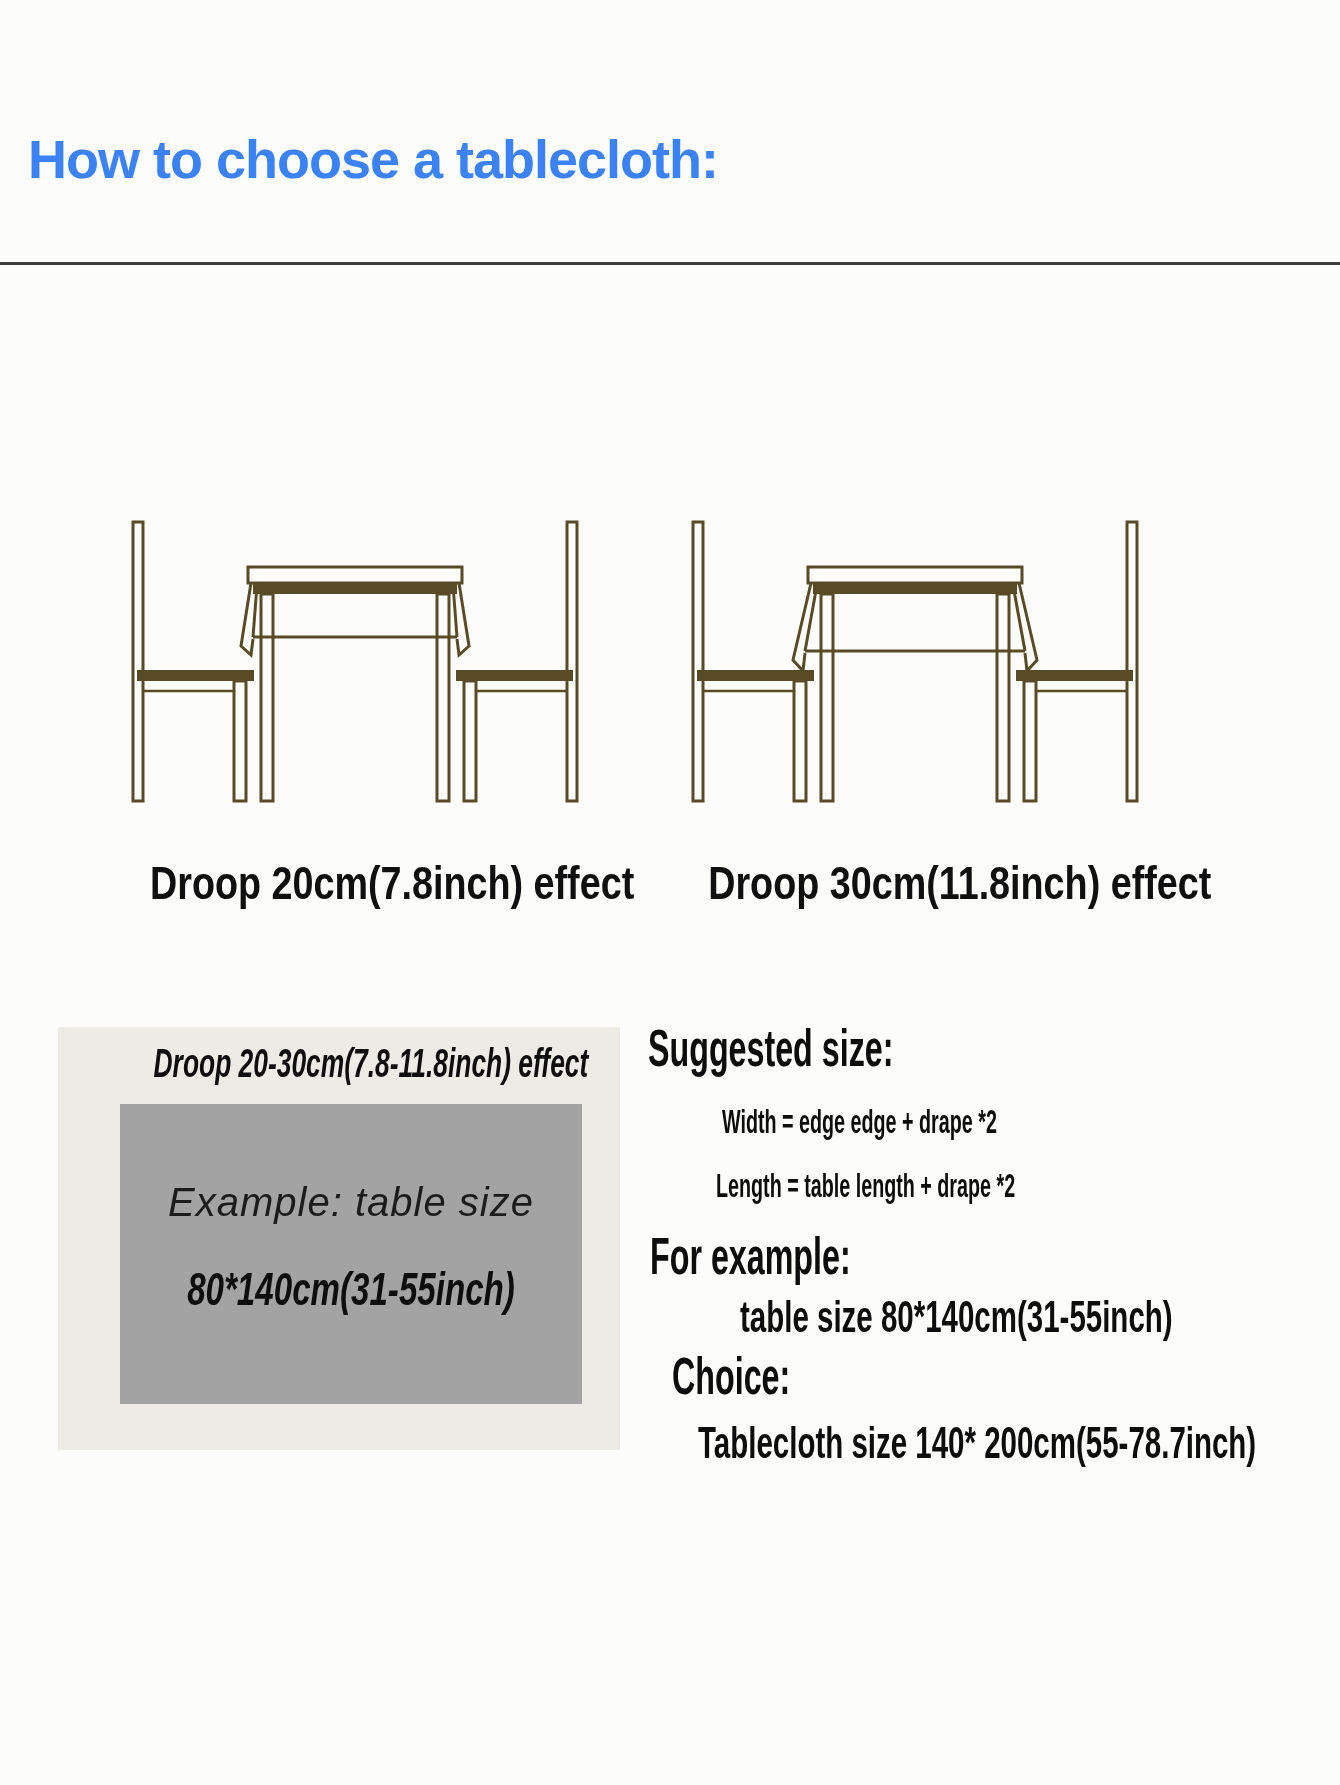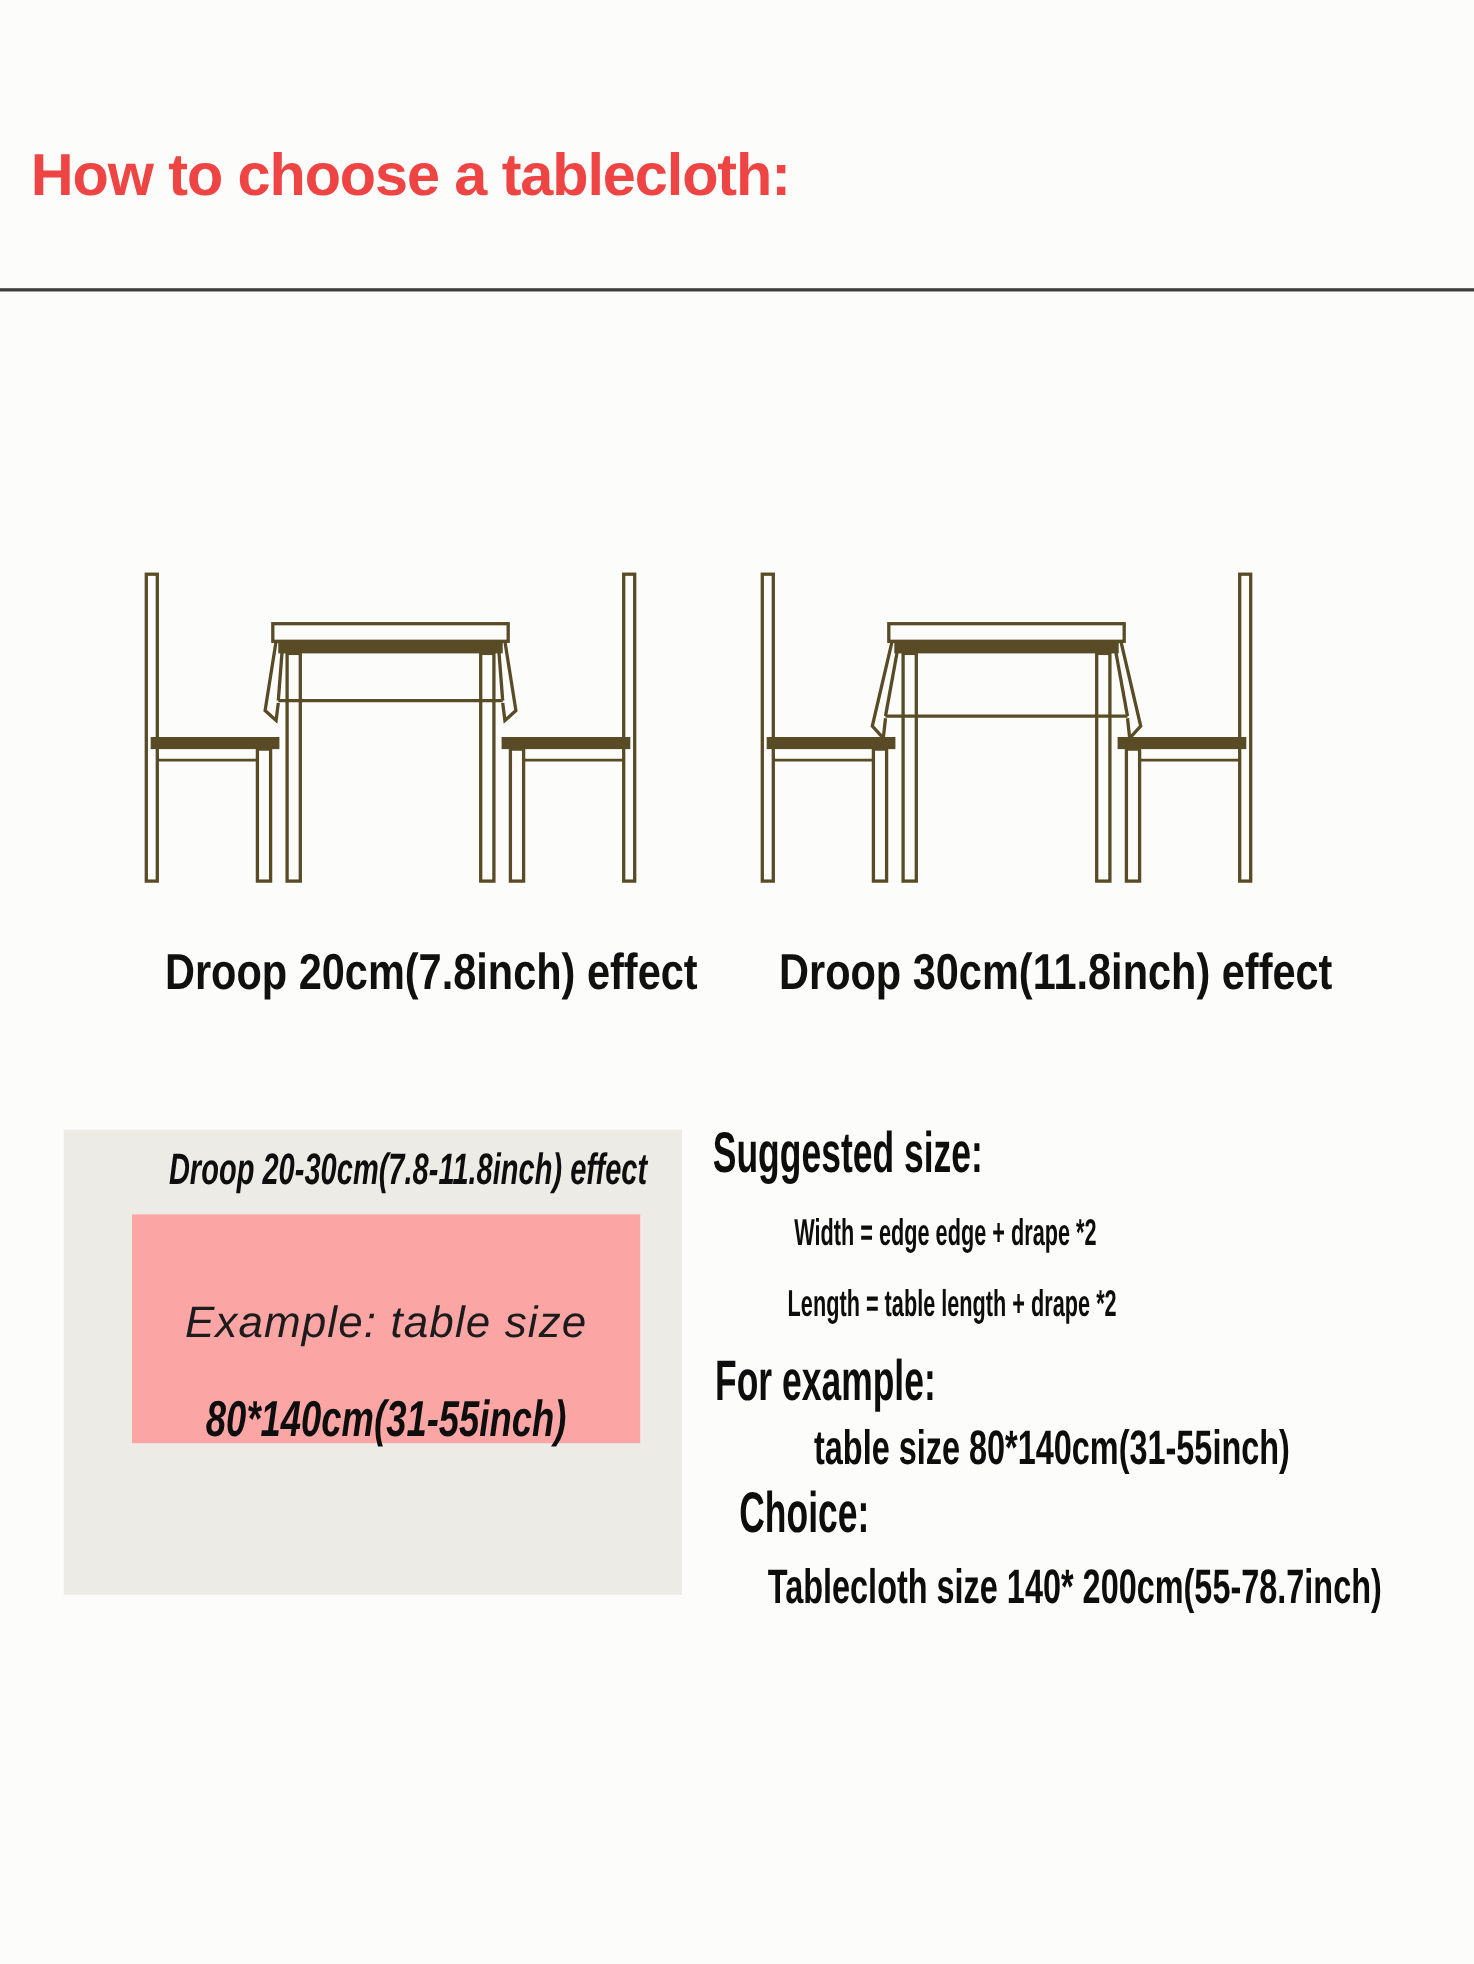--- a/index.html
+++ b/index.html
@@ -8,21 +8,21 @@
     width:1340px; height:1785px;
     background:#fcfcfa;
     font-family:"Liberation Sans", sans-serif;
     color:#161616;
     overflow:hidden;
   }
   .abs { position:absolute; }
 
   .title {
     left:28px; top:128px; width:1000px;
-    font-size:54px; font-weight:700; letter-spacing:-1px; color:#ef4444;
+    font-size:54px; font-weight:700; letter-spacing:-1px; color:#3b82f6;
   }
   .divider {
     left:0; top:262px; width:1340px; height:3px;
     background:#3f3f3f;
   }
 
   .figure { width:450px; height:287px; top:518px; }
   .fig1 { left:130px; }
   .fig2 { left:690px; }
 
@@ -40,22 +40,22 @@
     background:#ecebe6;
     font-style:italic;
   }
   .example-box-label {
     position:absolute; left:0; top:14px; width:562px;
     font-size:40px; font-weight:600; color:#0e0e0e;
     text-align:center; white-space:nowrap;
     transform:scaleX(0.66); transform-origin:center;
   }
   .example-inner {
-    position:absolute; left:62px; top:77px; width:462px; height:208px;
-    background:#fca5a5;
+    position:absolute; left:62px; top:77px; width:462px; height:300px;
+    background:#a3a3a3;
   }
   .example-line1 {
     position:absolute; left:0; top:76px; width:462px;
     font-size:40px; font-weight:400; letter-spacing:1px; color:#1c1c1c;
     text-align:center; white-space:nowrap;
   }
   .example-line2 {
     position:absolute; left:0; top:158px; width:462px;
     font-size:46px; font-weight:600; color:#0e0e0e;
     text-align:center; white-space:nowrap;

